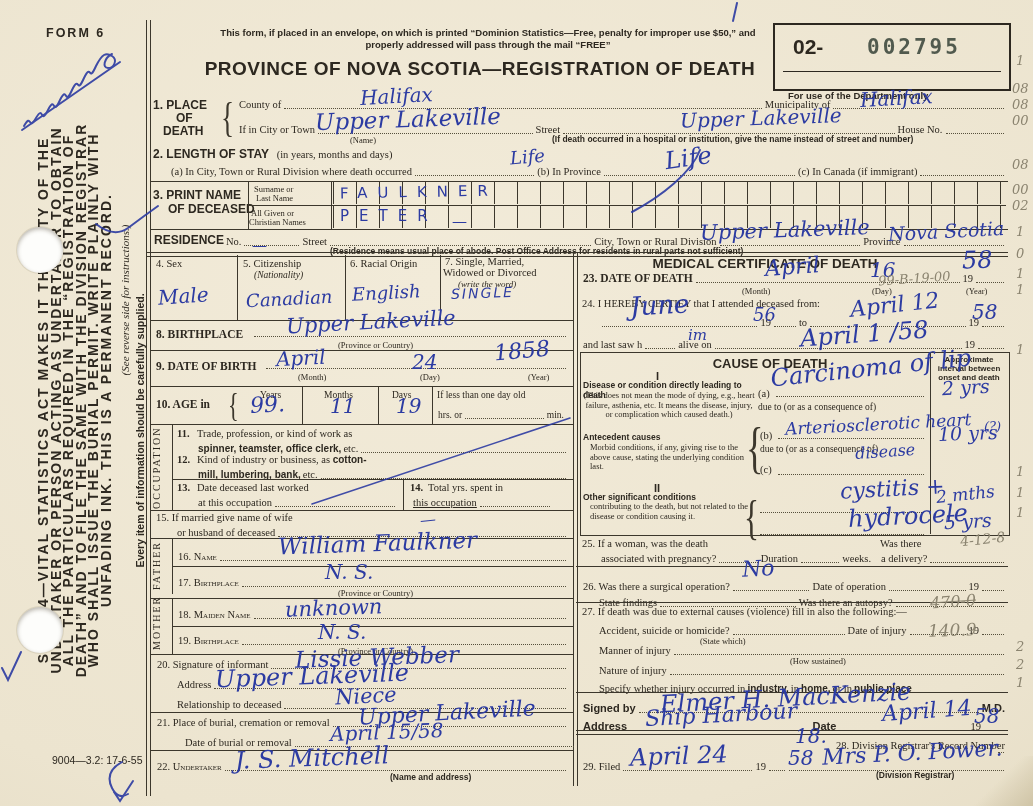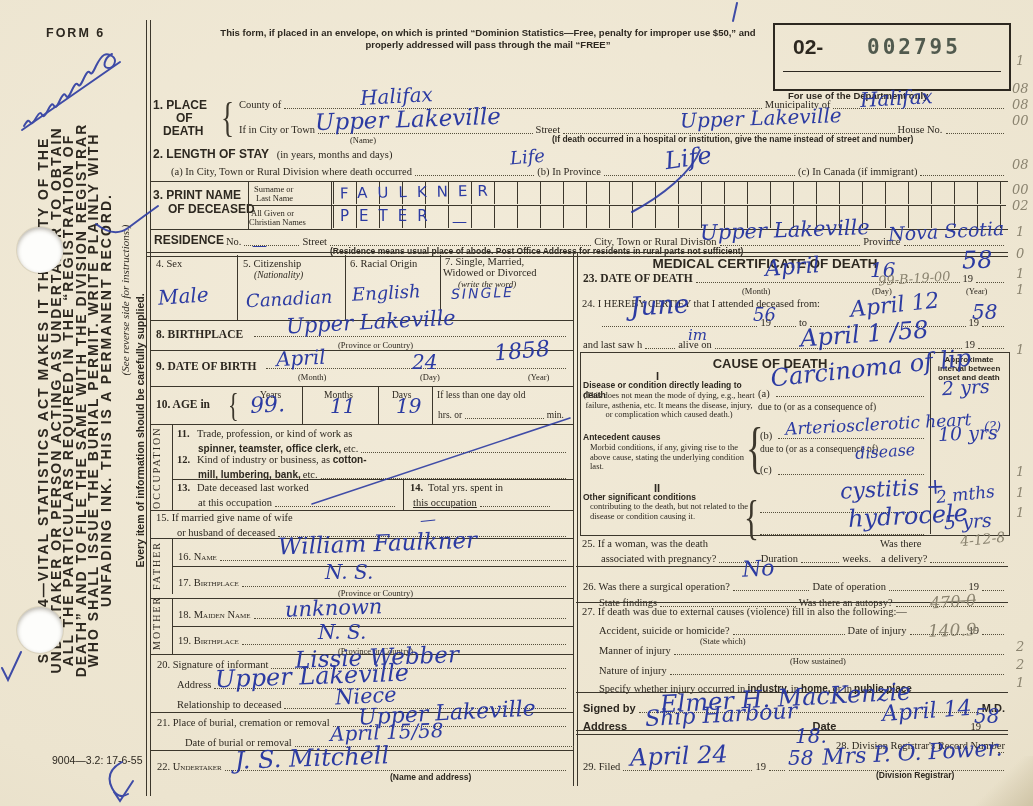--- a/index.html
+++ b/index.html
@@ -34,20 +34,21 @@
   .fold{position:absolute;right:0;bottom:0;width:60px;height:50px;
     background:linear-gradient(315deg, #cfc4a6 0%, rgba(207,196,166,0) 55%);}
 </style>
 </head>
 <body>
 
 <div id="paper">
 
   <div class="abs h" style="left:46px;top:26px;font-size:12.5px;letter-spacing:2px;">FORM 6</div>
   <div class="abs h" style="left:218px;top:27px;width:540px;font-size:9.5px;text-align:center;line-height:11.5px;">This form, if placed in an envelope, on which is printed “Dominion Statistics—Free, penalty for improper use $50,” and properly addressed will pass through the mail “FREE”</div>
+  <div class="abs h" style="left:185px;top:58px;width:590px;font-size:19px;text-align:center;letter-spacing:.5px;">PROVINCE OF NOVA SCOTIA—REGISTRATION OF DEATH</div>
 
   <div class="abs" style="left:773px;top:23px;width:234px;height:64px;border:2.5px solid #2d2820;">
     <span class="abs h" style="left:18px;top:10px;font-size:21px;">02-</span>
     <span class="abs" style="left:92px;top:10px;font-family:'DejaVu Sans Mono',monospace;font-weight:bold;font-size:21px;letter-spacing:3px;color:#515a4e;">002795</span>
     <span class="abs" style="left:8px;right:8px;top:46px;border-top:1.6px solid #2d2820;"></span>
   </div>
   <div class="abs h" style="left:788px;top:90px;font-size:9.5px;text-align:right;">For use of the Department only</div>
 
   <div class="vd" style="left:146px;top:20px;height:776px;"></div>
   <div class="rot h" style="left:-211px;top:360px;width:575px;height:80px;font-size:14px;letter-spacing:2px;line-height:12.5px;text-align:center;">SEC. 14—VITAL STATISTICS ACT MAKES IT THE DUTY OF THE UNDERTAKER OR PERSON ACTING AS UNDERTAKER TO OBTAIN ALL THE PARTICULARS REQUIRED IN THE “REGISTRATION OF DEATH” AND TO FILE THE SAME WITH THE DIVISION REGISTRAR WHO SHALL ISSUE THE BURIAL PERMIT.  WRITE PLAINLY WITH UNFADING INK.  THIS IS A PERMANENT RECORD.</div>

